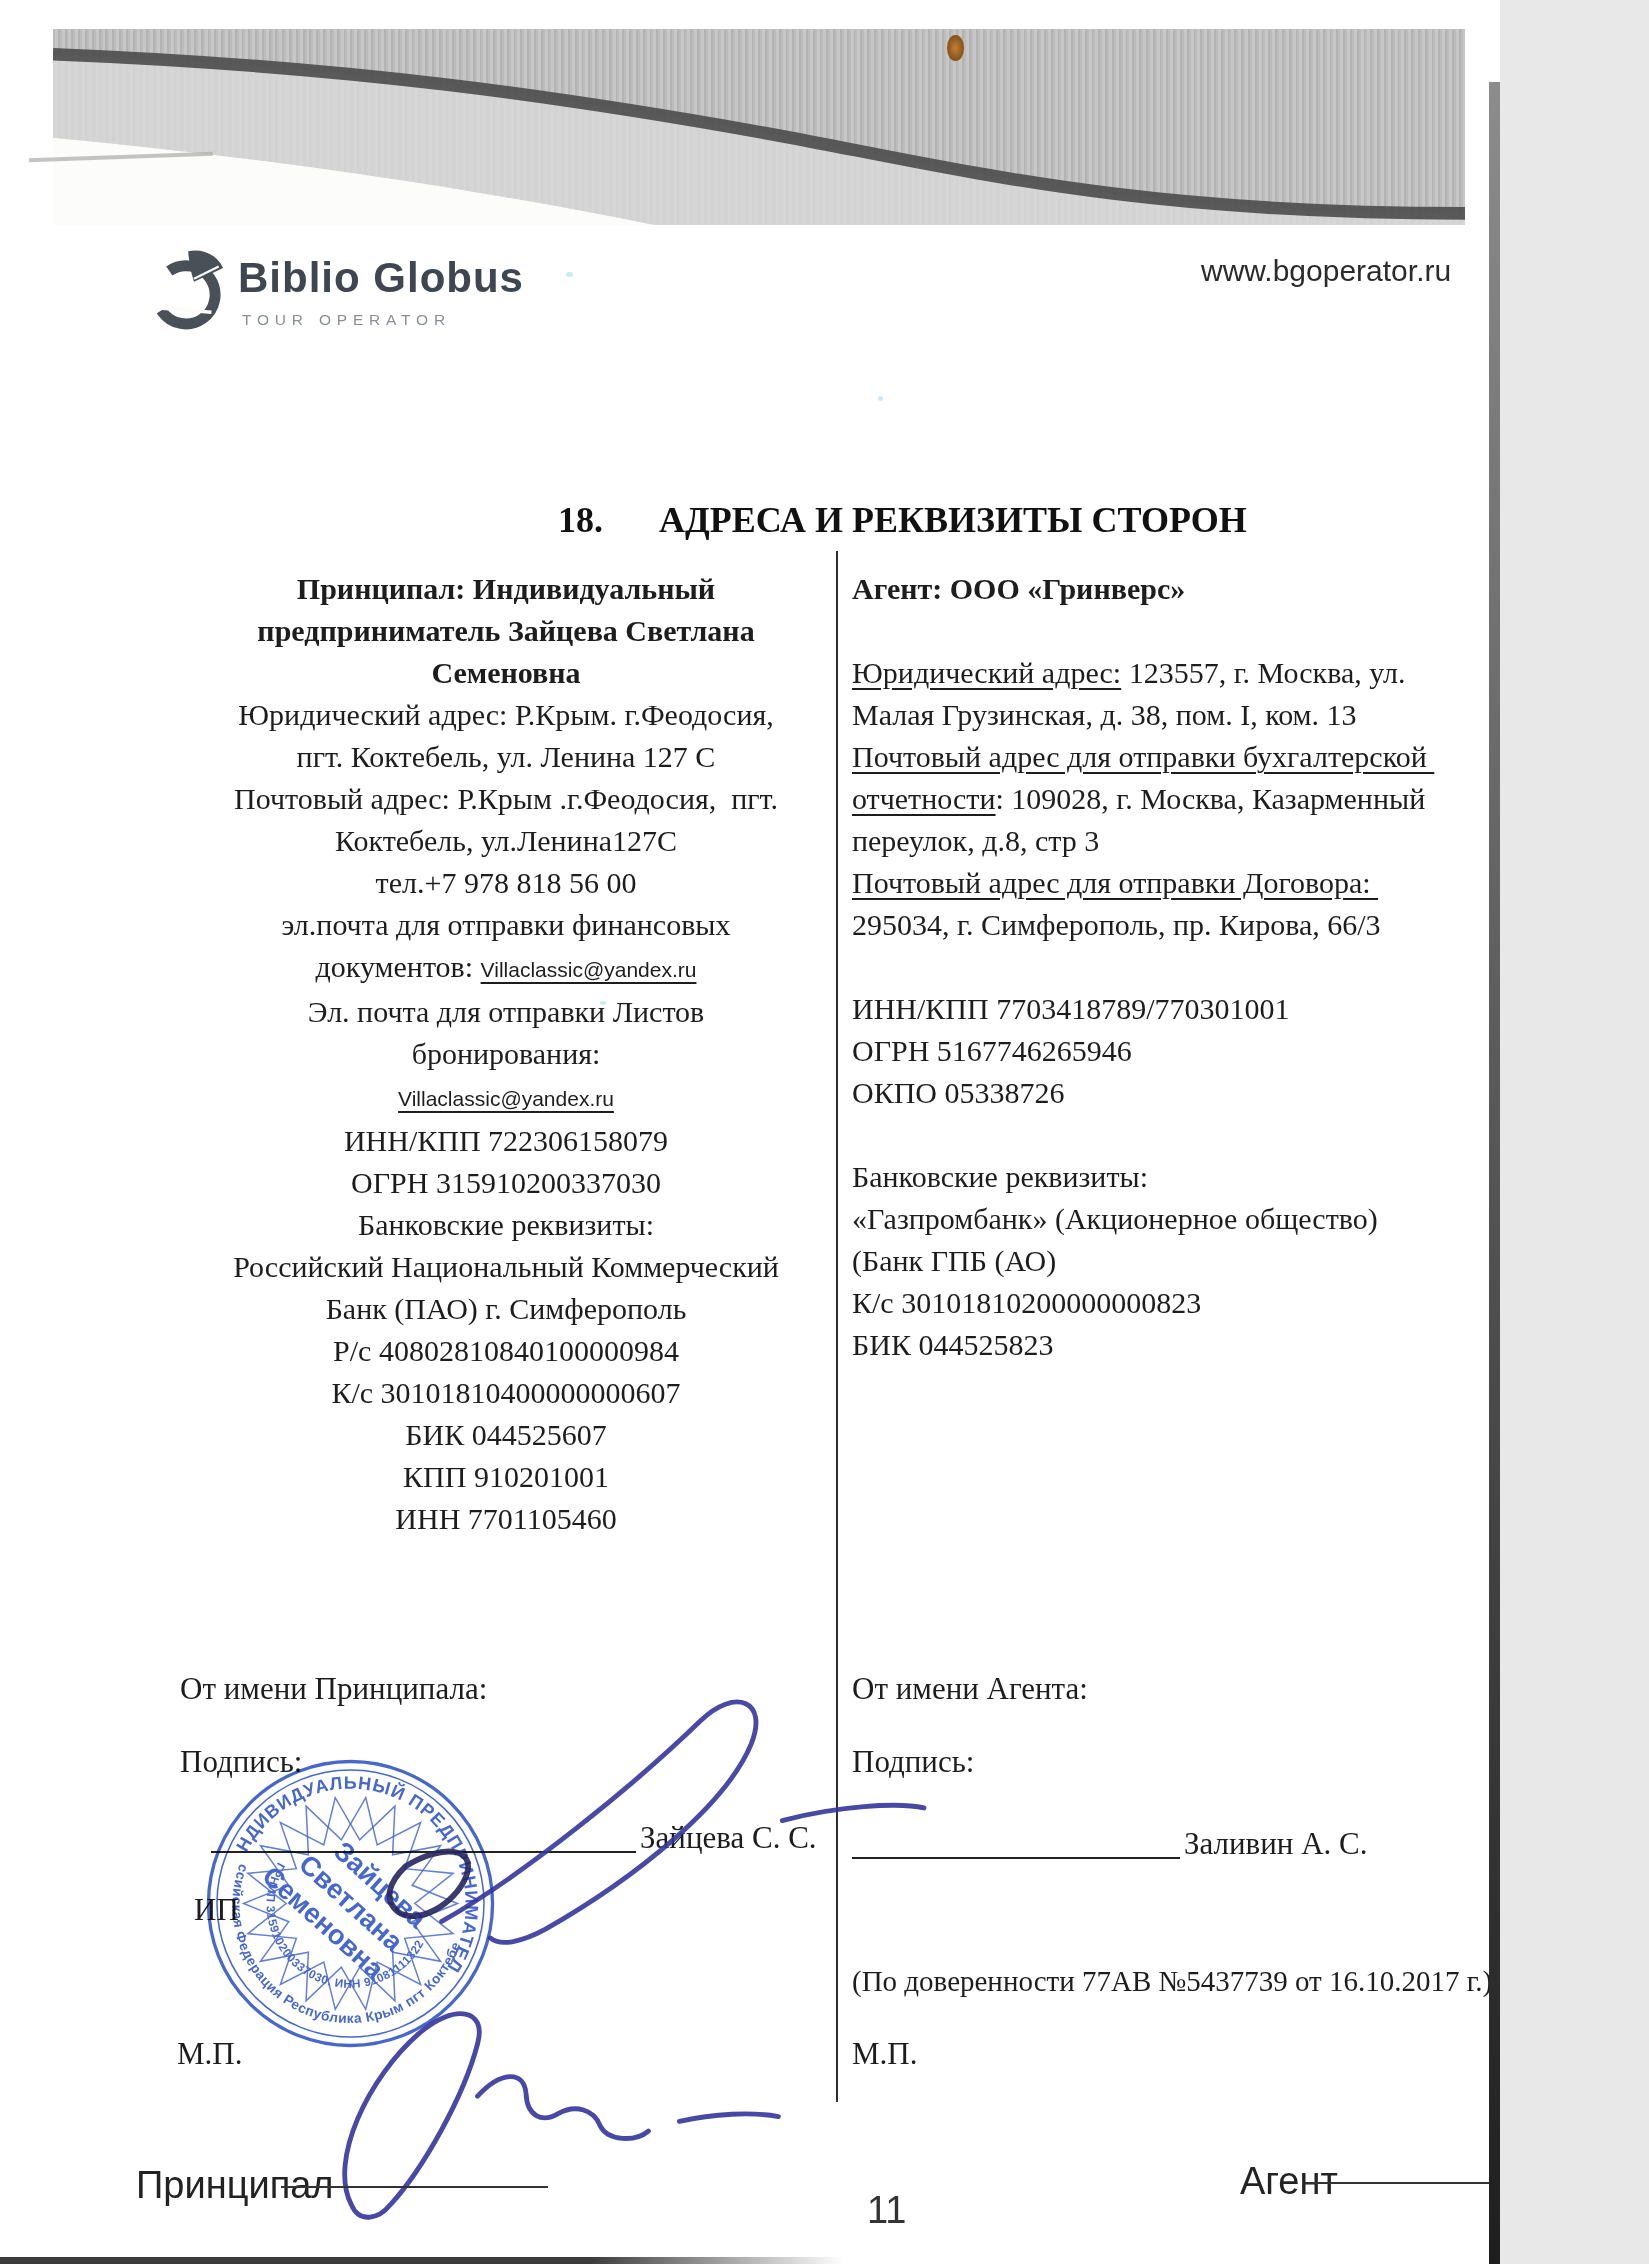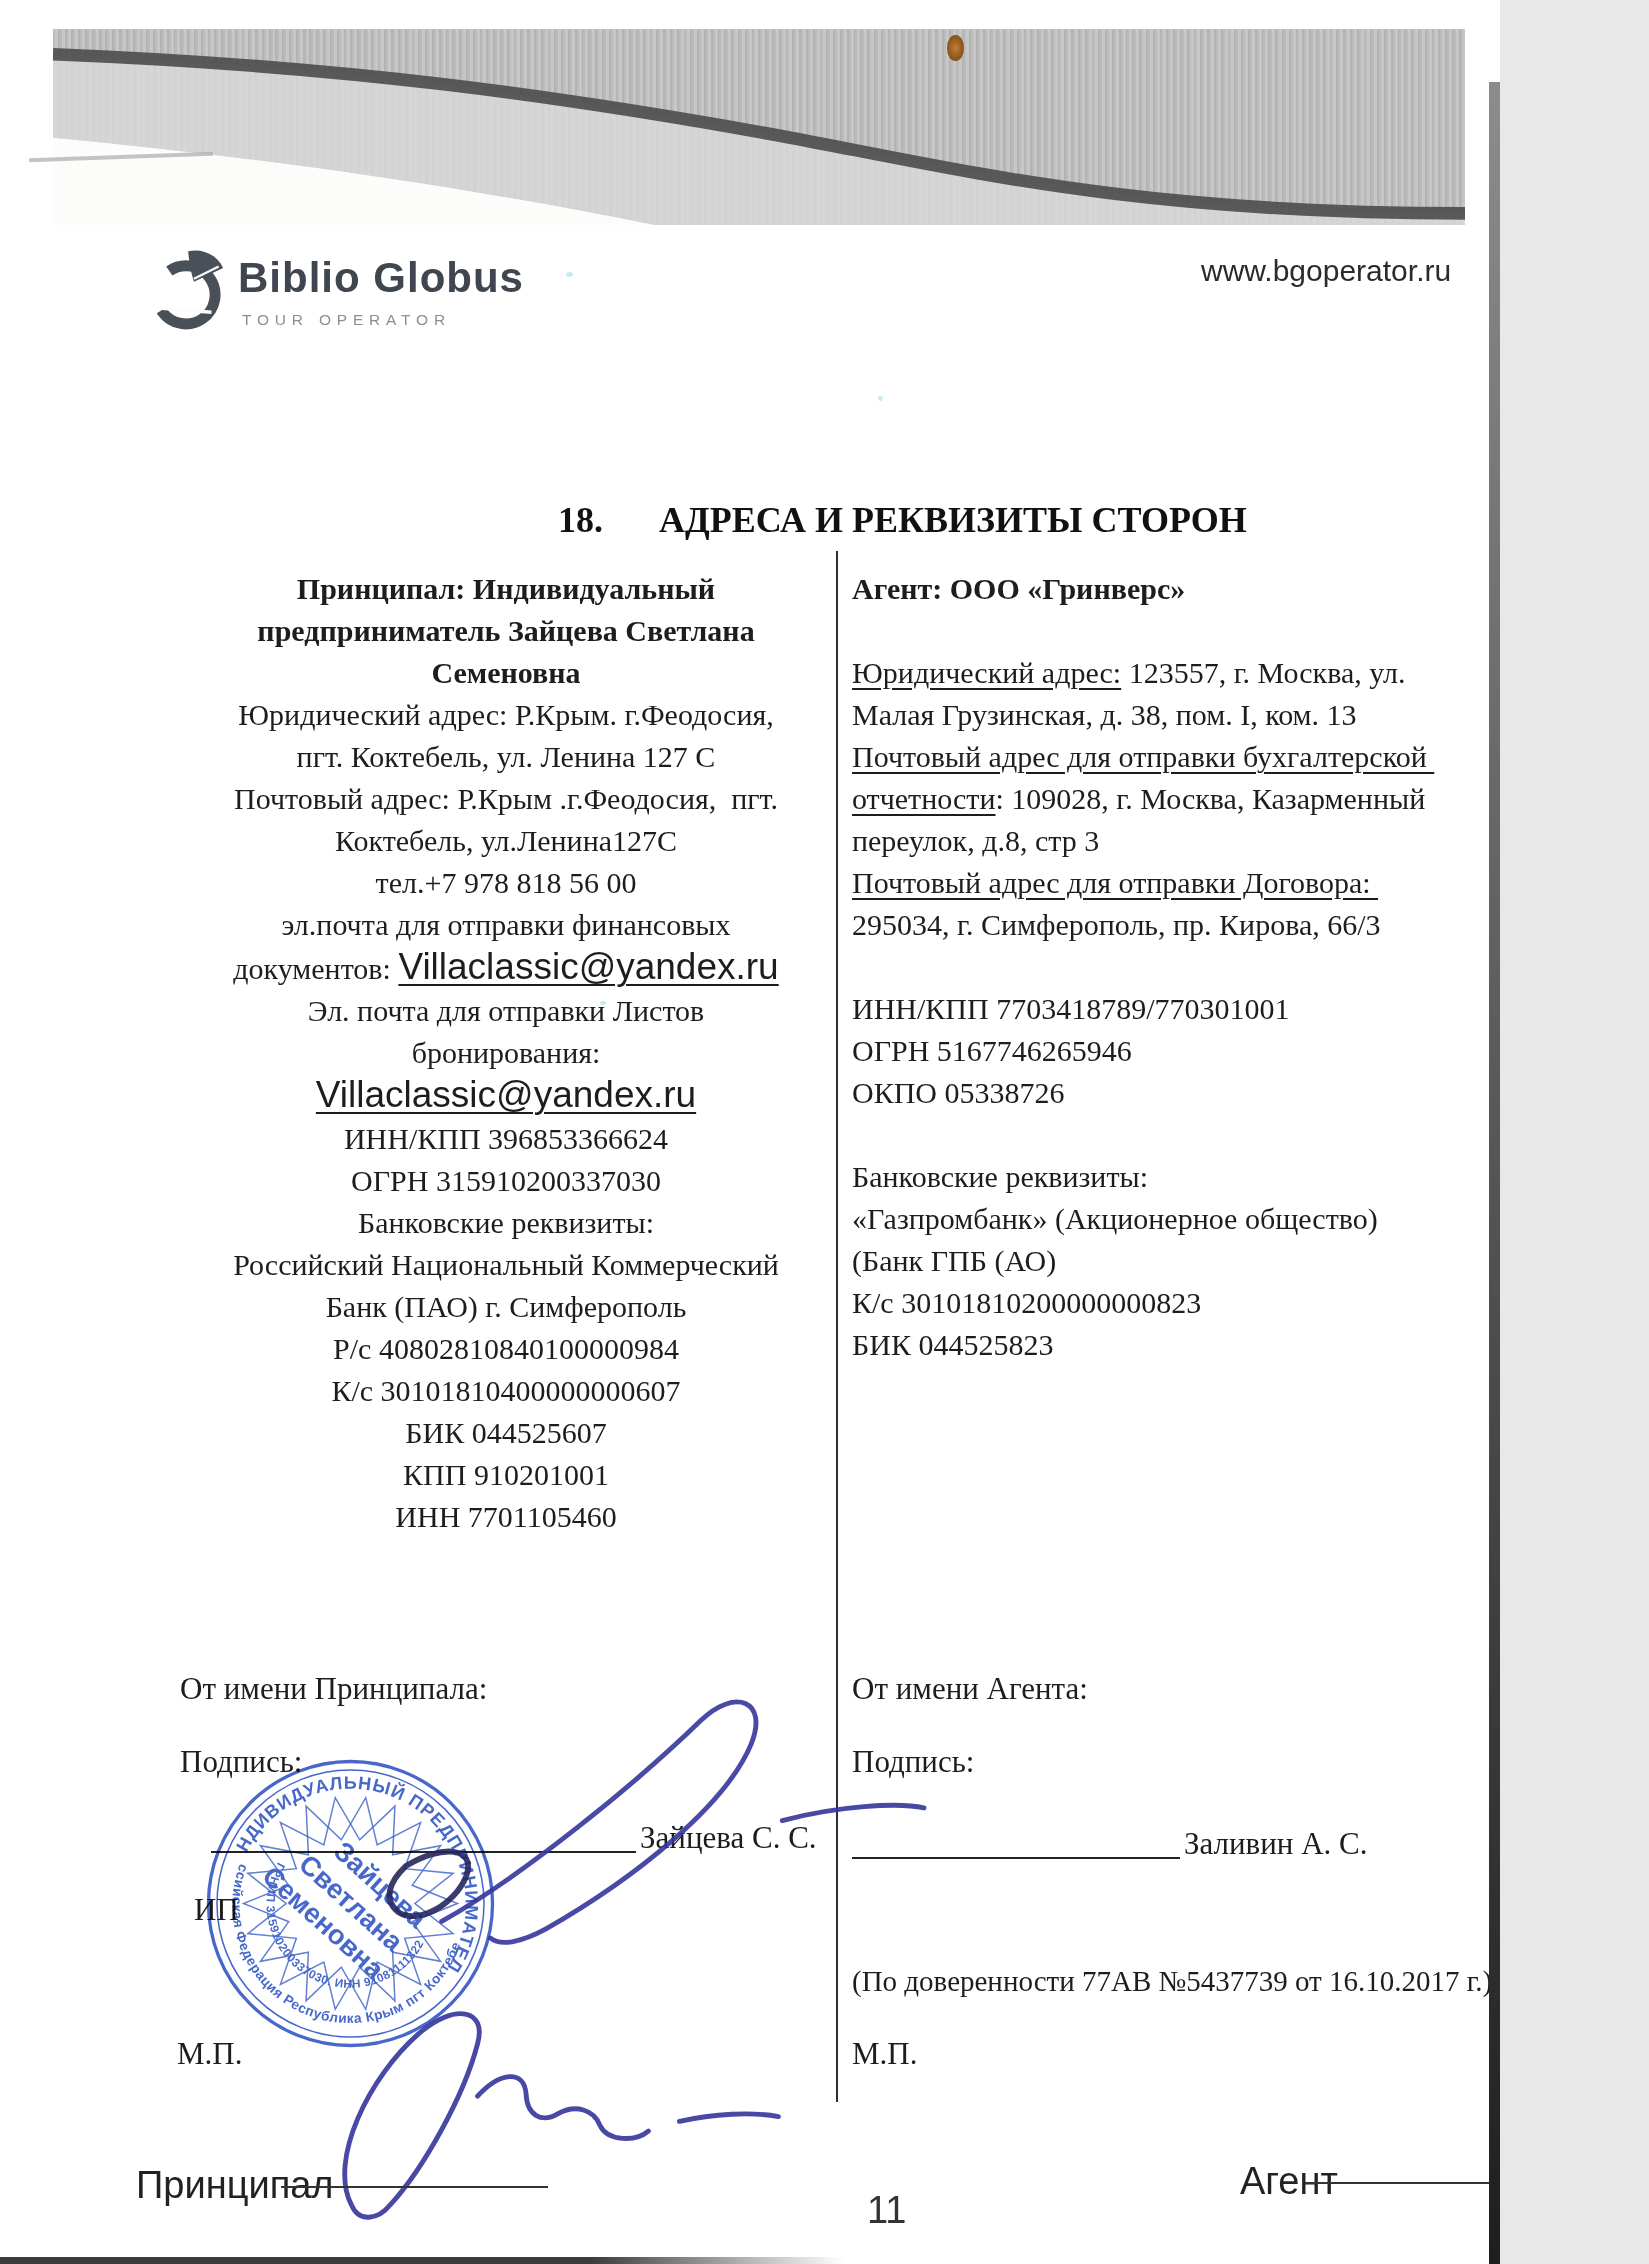--- a/index.html
+++ b/index.html
@@ -24,21 +24,21 @@
   .doc-title{left:558px;top:499px;font-weight:bold;font-size:36px;color:#111;display:flex;}
   .doc-title .num{margin-right:56px;}
 
   
   .col{font-size:30px;line-height:42px;}
   .col-left{left:180px;top:568px;width:652px;text-align:center;}
   .col-right{left:852px;top:568px;width:640px;}
   .tline{white-space:pre-wrap;}
   .tline .b{font-weight:bold;}
   .tline .u{text-decoration:underline;text-decoration-thickness:1.9px;text-underline-offset:4.9px;}
-  .tline .sf{font-family:"Liberation Sans","DejaVu Sans",sans-serif;font-size:37px;margin-top:36px;}
+  .tline .sf{font-family:"Liberation Sans","DejaVu Sans",sans-serif;font-size:21px;margin-top:36px;}
   .divider{left:836px;top:551px;width:2.4px;height:1551px;background:#2e2e2e;}
 
   
   .sig-label{font-size:31px;}
   .sig-line{border-bottom:2.4px solid #222;height:23px;}
   .note{font-size:29px;}
   .footer-label{font-family:"Liberation Sans","DejaVu Sans",sans-serif;font-size:38px;color:#222;}
   .footer-line{border-bottom:2.4px solid #333;height:21.3px;}
   .page-num{font-family:"Liberation Sans","DejaVu Sans",sans-serif;font-size:38px;color:#333;}
 
@@ -93,21 +93,21 @@
       <div class="tline"><span>Юридический адрес: Р.Крым. г.Феодосия,</span></div>
       <div class="tline"><span>пгт. Коктебель, ул. Ленина 127 С</span></div>
       <div class="tline"><span>Почтовый адрес: Р.Крым .г.Феодосия, &nbsp;пгт.</span></div>
       <div class="tline"><span>Коктебель, ул.Ленина127С</span></div>
       <div class="tline"><span>тел.+7 978 818 56 00</span></div>
       <div class="tline"><span>эл.почта для отправки финансовых</span></div>
       <div class="tline"><span>документов: </span><span class="u sf">Villaclassic@yandex.ru</span></div>
       <div class="tline"><span>Эл. почта для отправки Листов</span></div>
       <div class="tline"><span>бронирования:</span></div>
       <div class="tline"><span class="u sf">Villaclassic@yandex.ru</span></div>
-      <div class="tline"><span>ИНН/КПП 396853366624</span></div>
+      <div class="tline"><span>ИНН/КПП 722306158079</span></div>
       <div class="tline"><span>ОГРН 315910200337030</span></div>
       <div class="tline"><span>Банковские реквизиты:</span></div>
       <div class="tline"><span>Российский Национальный Коммерческий</span></div>
       <div class="tline"><span>Банк (ПАО) г. Симферополь</span></div>
       <div class="tline"><span>Р/с 40802810840100000984</span></div>
       <div class="tline"><span>К/с 30101810400000000607</span></div>
       <div class="tline"><span>БИК 044525607</span></div>
       <div class="tline"><span>КПП 910201001</span></div>
       <div class="tline"><span>ИНН 7701105460</span></div>
     </div>

